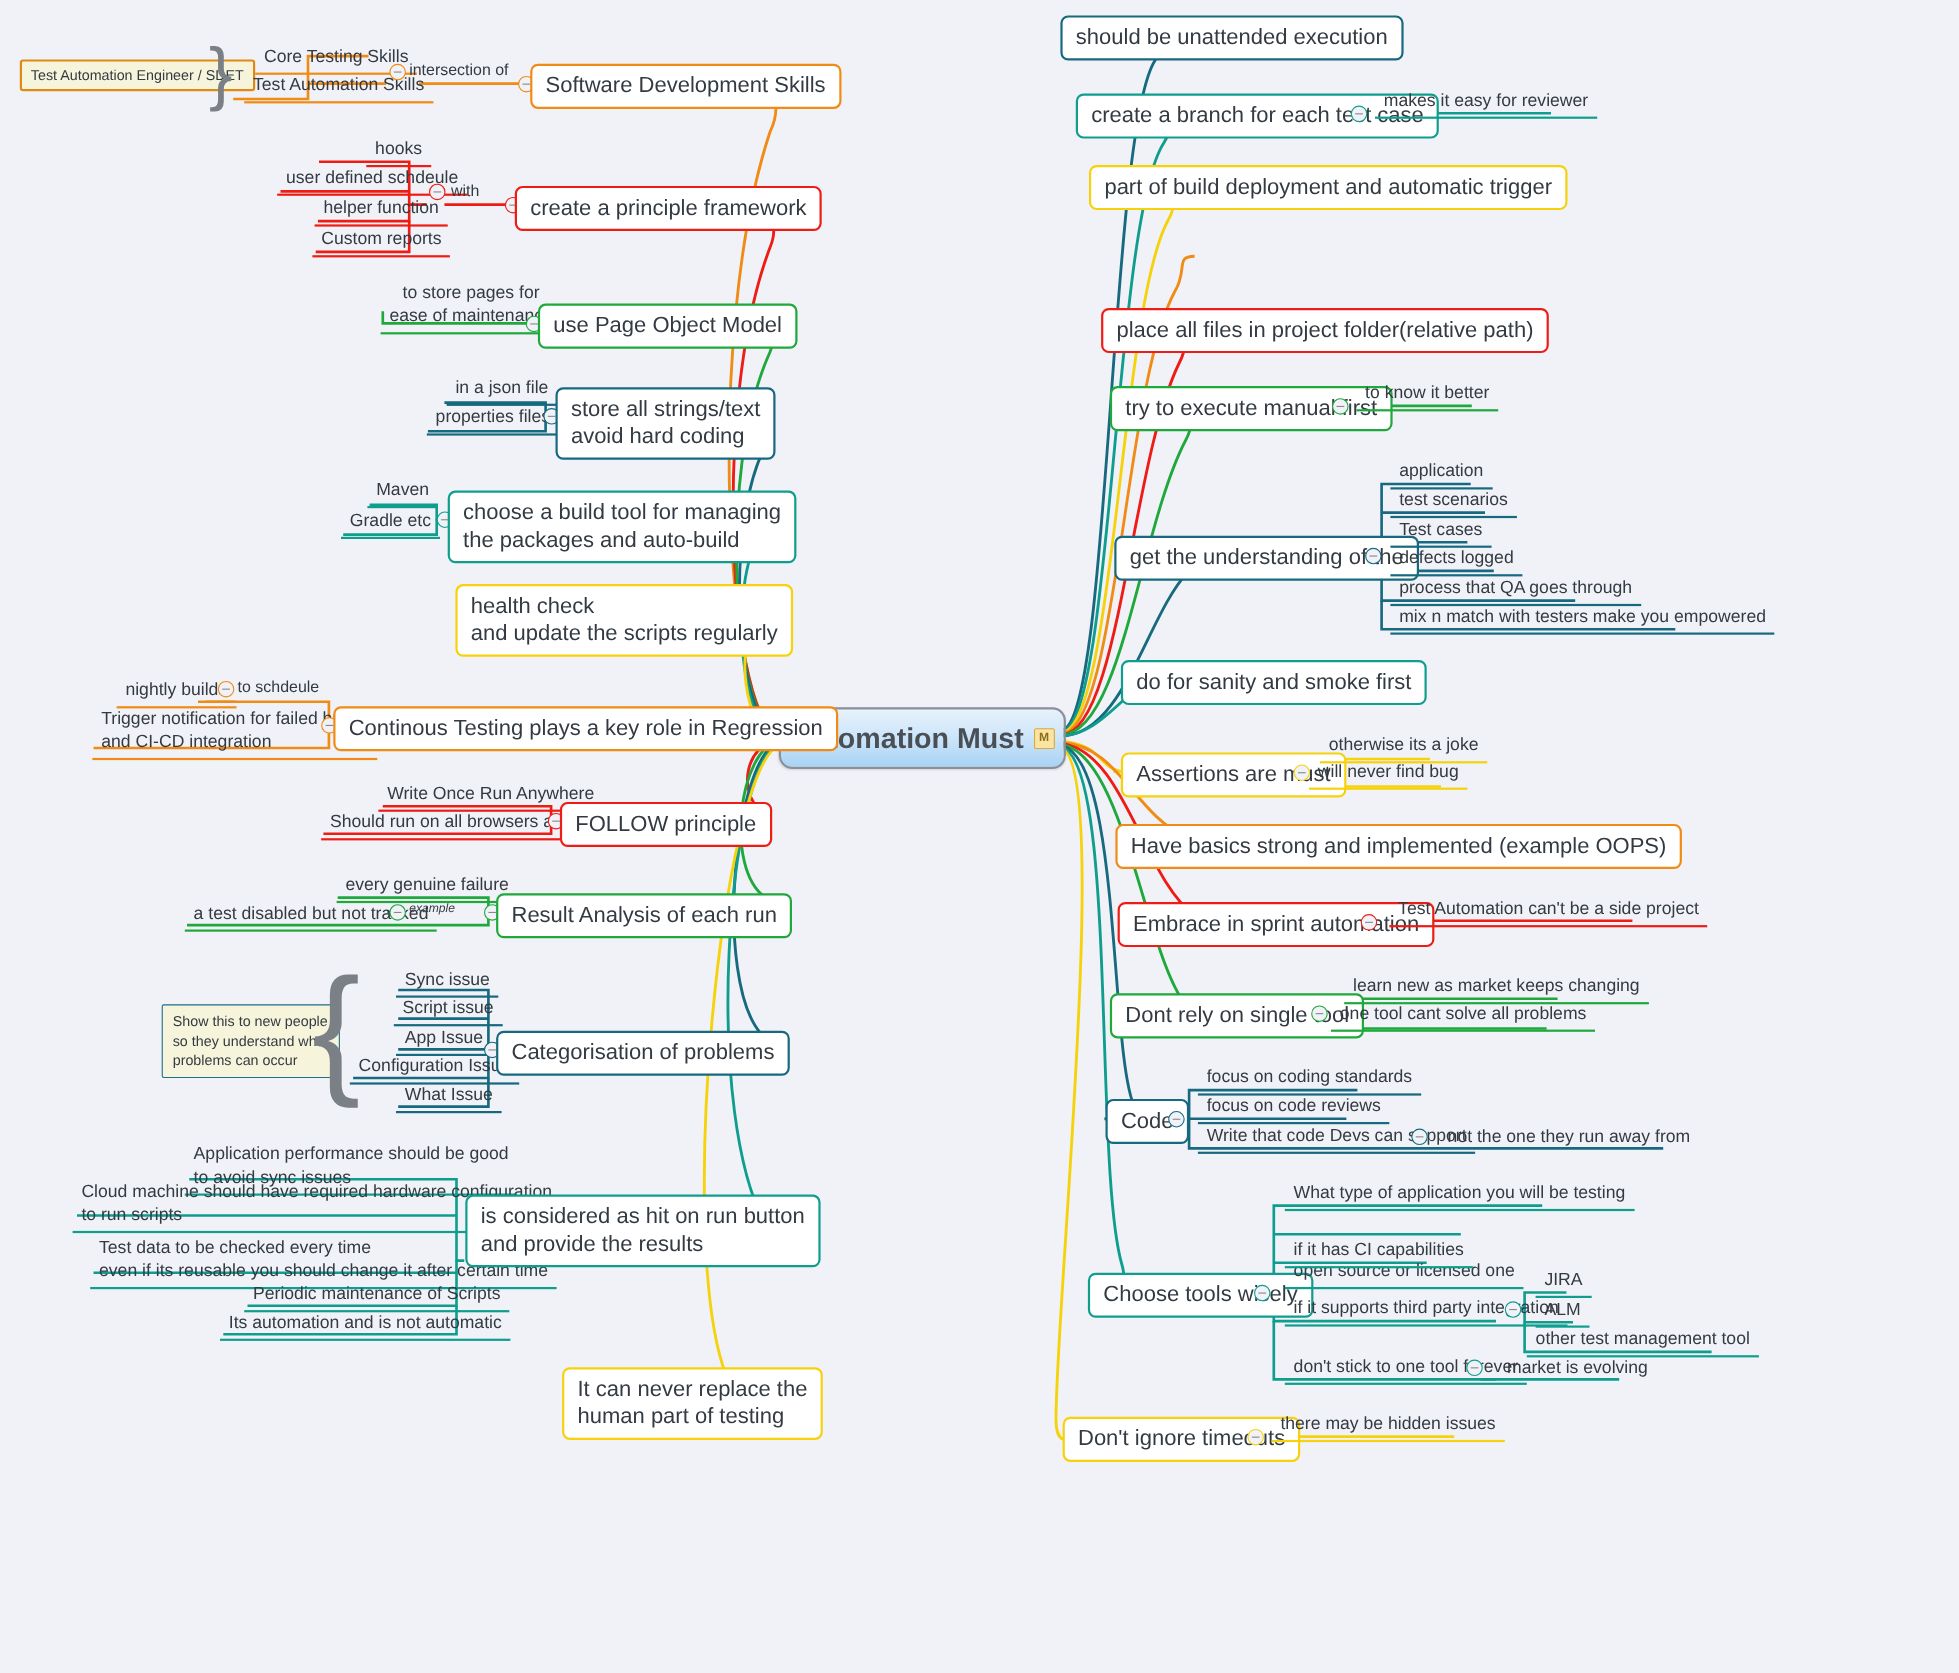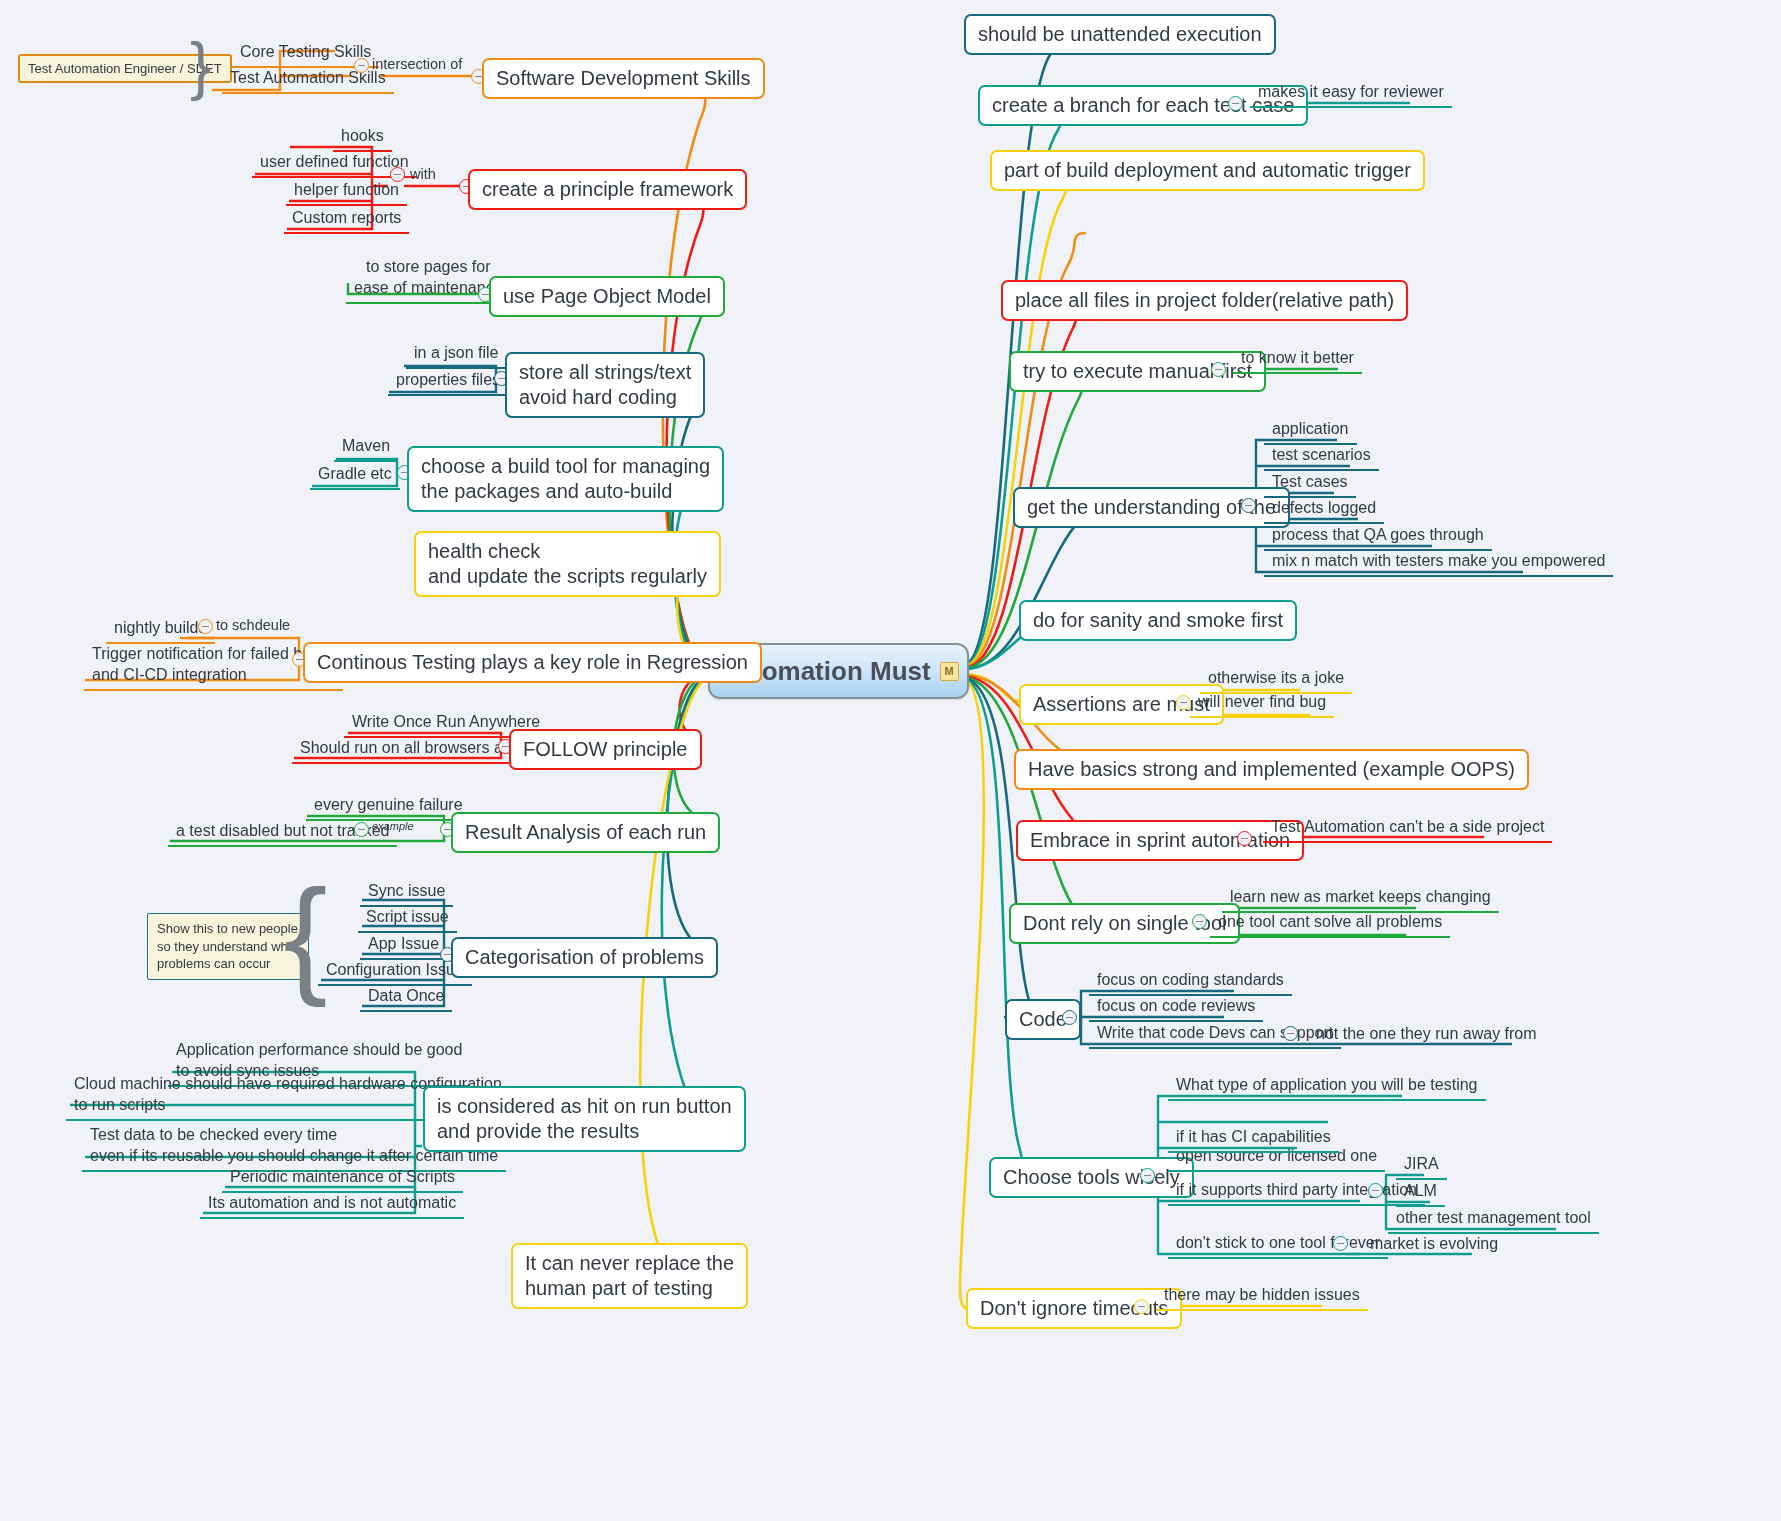--- a/index.html
+++ b/index.html
@@ -194,21 +194,21 @@
   </div>
   <div class="toggle" style="left:471px;top:69px;border-color:#f08b15;"></div>
   <div class="node" style="left:482px;top:58px;">
     <div class="box lvl1" style="border-color:#f08b15;">Software Development Skills</div>
   </div>
 
   <div class="node" style="left:333px;top:124px;">
     <div class="underline lvl2" style="border-color:#ee1c15;">hooks</div>
   </div>
   <div class="node" style="left:252px;top:150px;">
-    <div class="underline lvl2" style="border-color:#ee1c15;">user defined function</div>
+    <div class="underline lvl2" style="border-color:#ee1c15;">user defined schdeule</div>
   </div>
   <div class="node" style="left:286px;top:178px;">
     <div class="underline lvl2" style="border-color:#ee1c15;">helper function</div>
   </div>
   <div class="node" style="left:284px;top:206px;">
     <div class="underline lvl2" style="border-color:#ee1c15;">Custom reports</div>
   </div>
   <div class="toggle" style="left:390px;top:167px;border-color:#ee1c15;"></div>
   <div class="node" style="left:410px;top:166px;">
     <div style="font-size:14.5px;">with</div>
@@ -310,21 +310,21 @@
   <div class="node" style="left:358px;top:905px;">
     <div class="underline lvl2" style="border-color:#17697f;">Script issue</div>
   </div>
   <div class="node" style="left:360px;top:932px;">
     <div class="underline lvl2" style="border-color:#17697f;">App Issue</div>
   </div>
   <div class="node" style="left:318px;top:958px;">
     <div class="underline lvl2" style="border-color:#17697f;">Configuration Issue</div>
   </div>
   <div class="node" style="left:360px;top:984px;">
-    <div class="underline lvl2" style="border-color:#17697f;">Data Once</div>
+    <div class="underline lvl2" style="border-color:#17697f;">What Issue</div>
   </div>
   <div class="toggle" style="left:440px;top:947px;border-color:#17697f;"></div>
   <div class="node" style="left:451px;top:937px;">
     <div class="box lvl1" style="border-color:#17697f;">Categorisation of problems</div>
   </div>
 
   <div class="node" style="left:168px;top:1038px;">
     <div class="underline lvl2" style="border-color:#0f9e8e;">Application performance should be good
 to avoid sync issues</div>
   </div>

